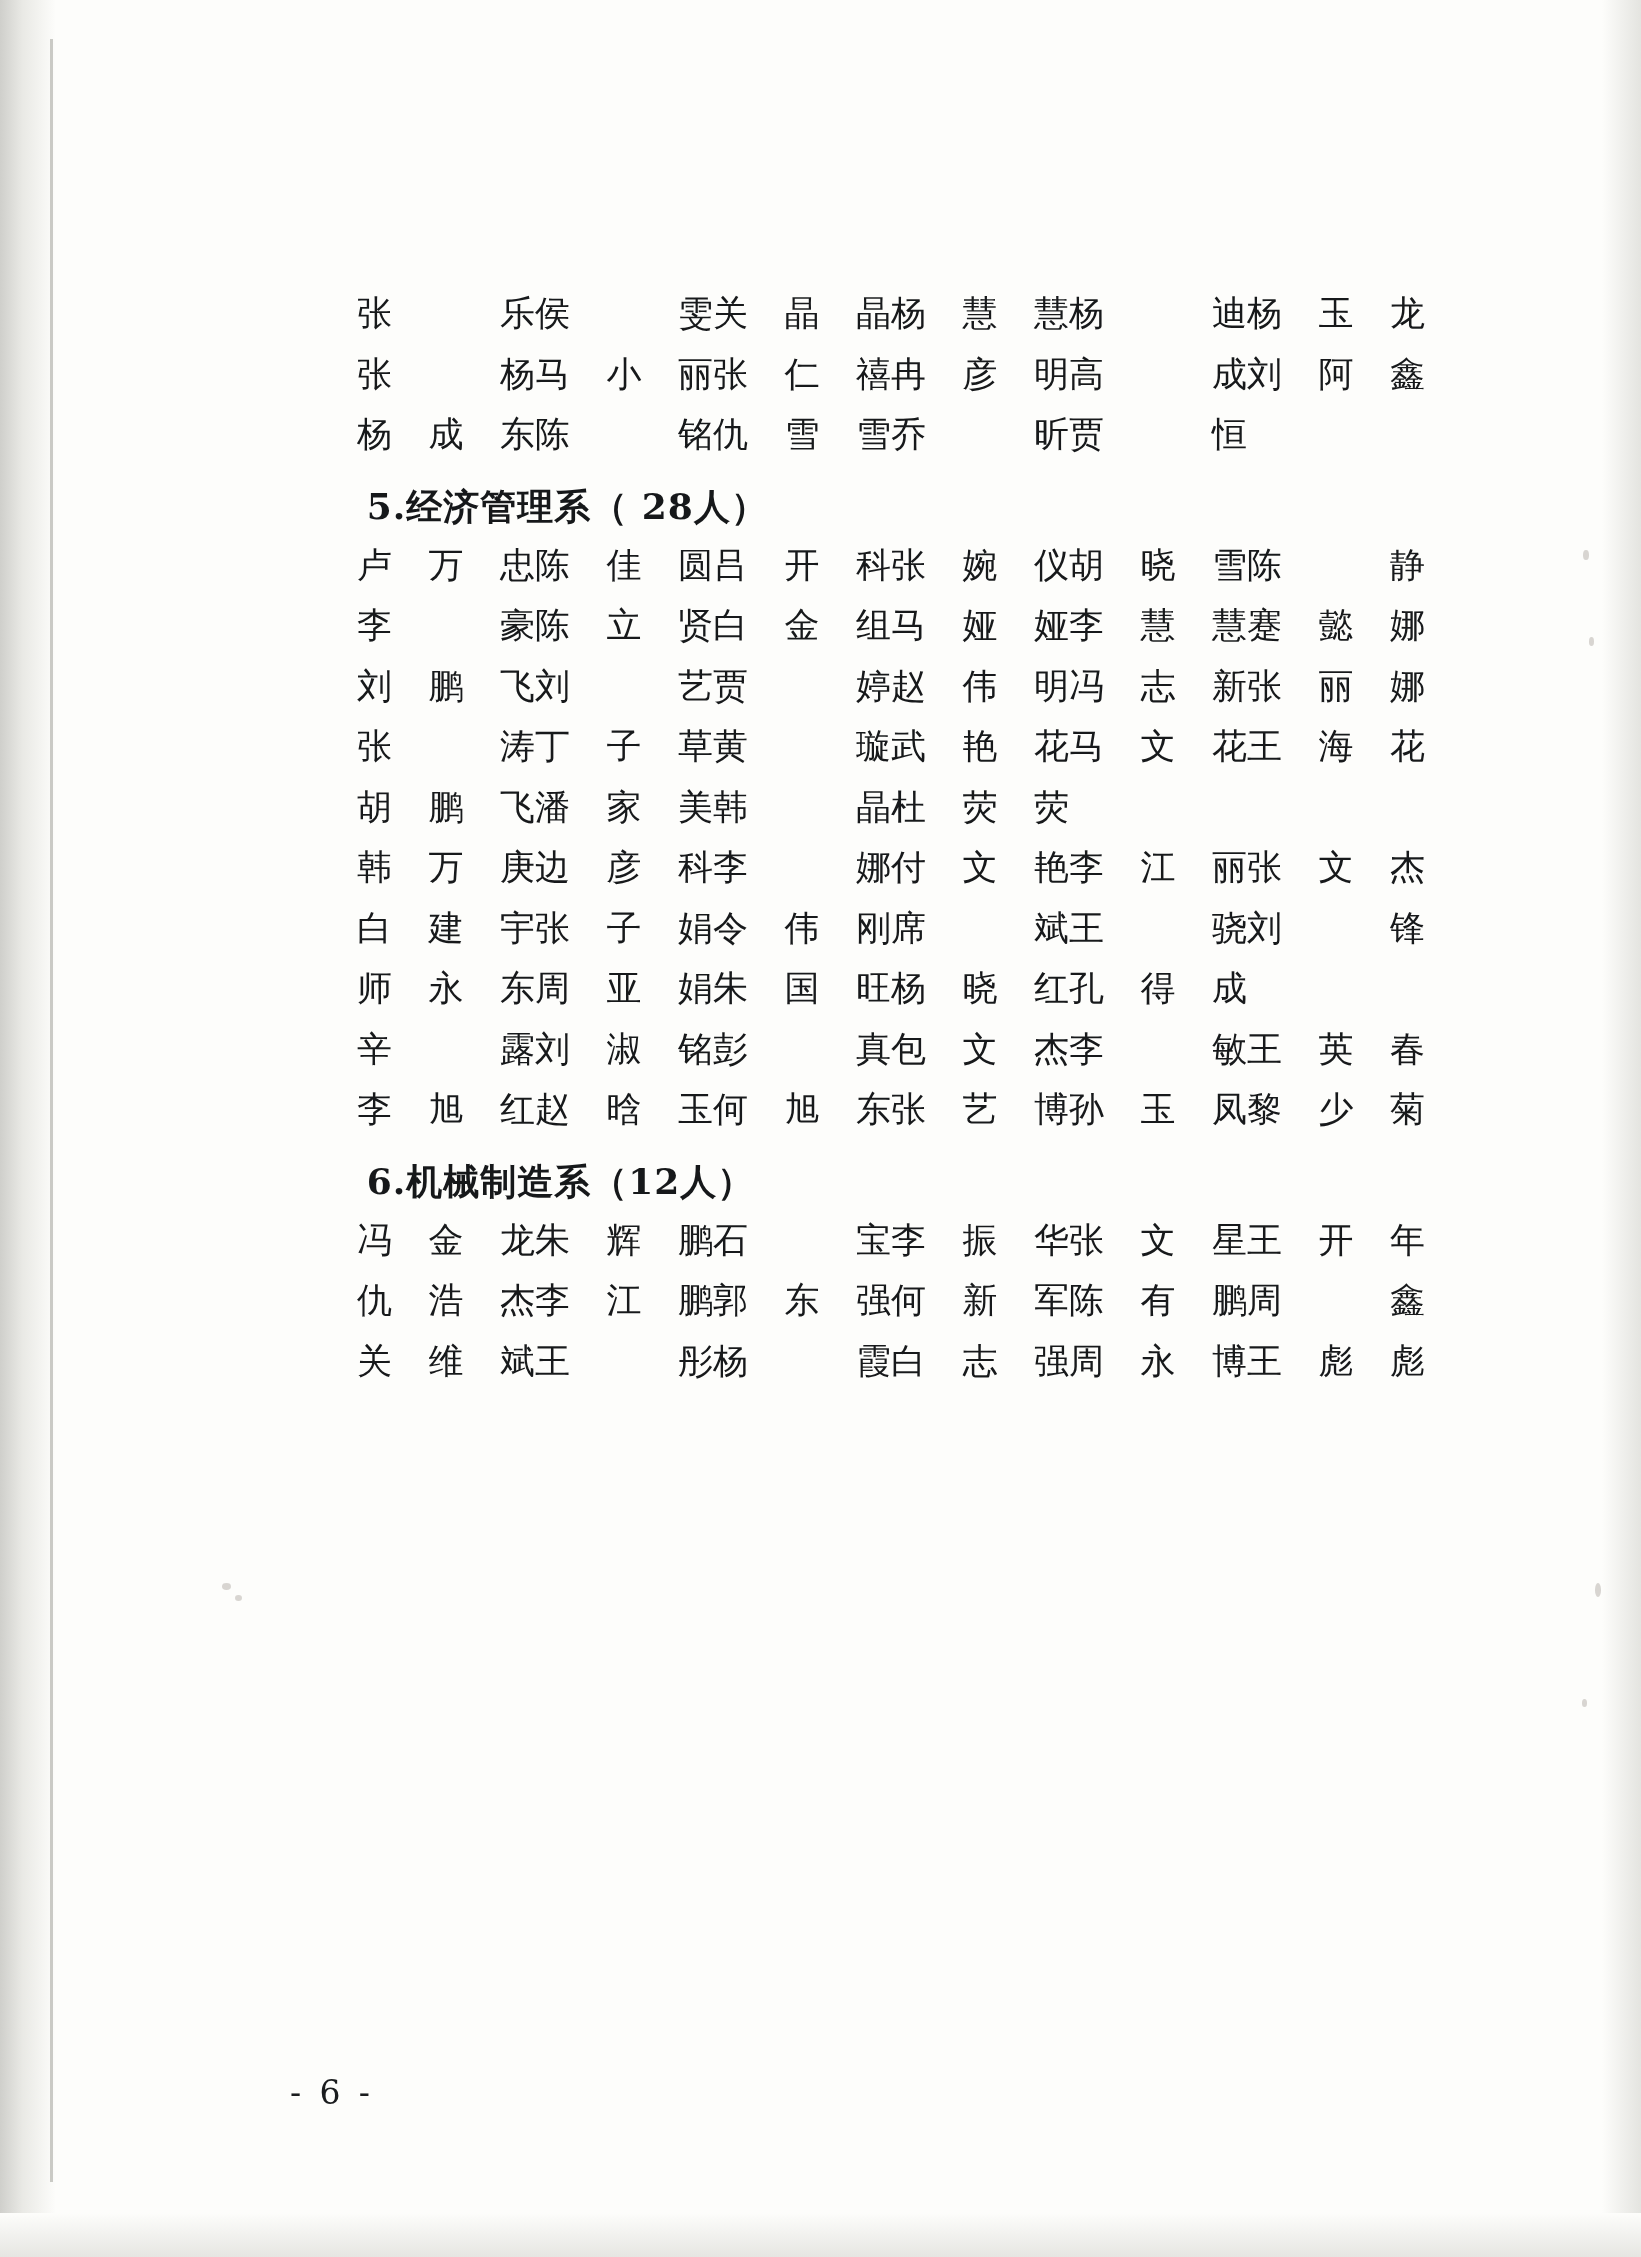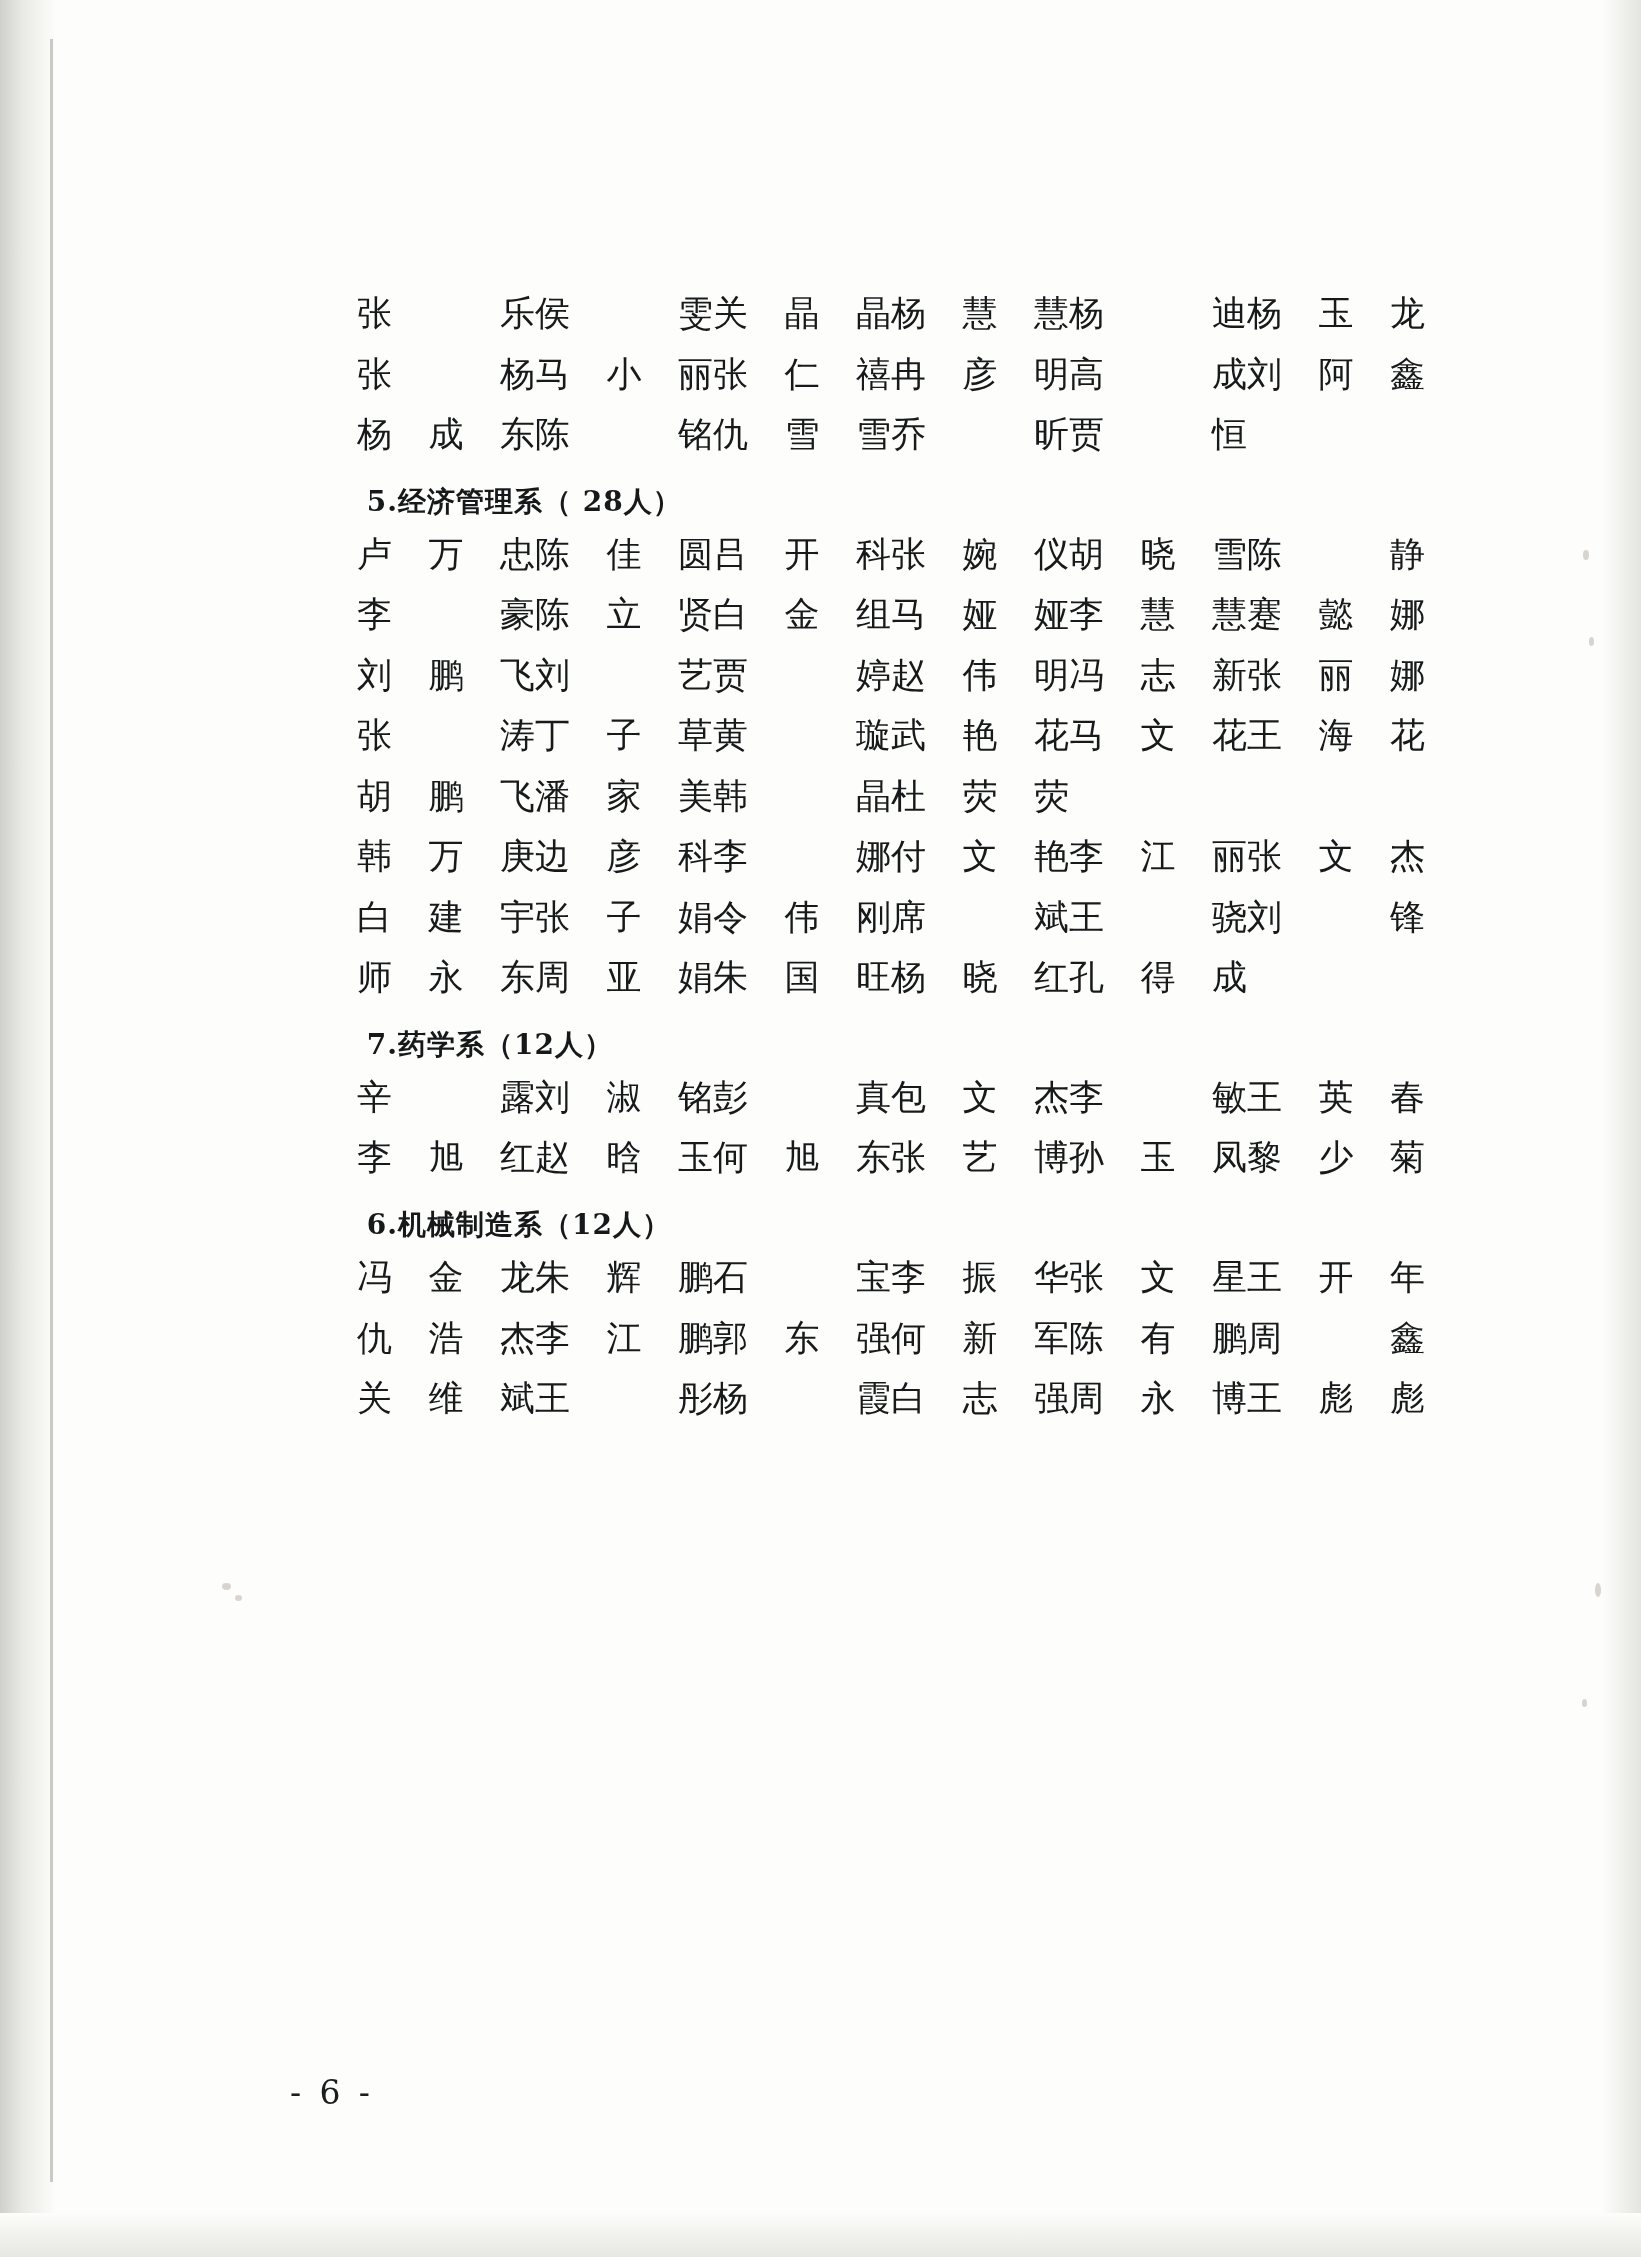--- a/index.html
+++ b/index.html
@@ -45,21 +45,21 @@
   .content {
     position: absolute;
     left: 357px;
     top: 290px;
     width: 1120px;
   }
 
   .heading {
     font-family: "DejaVu Serif", "Liberation Serif", serif;
     font-weight: bold;
-    font-size: 28px;
+    font-size: 36px;
     letter-spacing: 1px;
     color: #16181a;
     margin: 25px 0 9.7px 9.7px;
     white-space: nowrap;
   }
 
   .row {
     display: flex;
     width: 1070px;
     margin-bottom: 13.5px;
@@ -419,21 +419,20 @@
           <span>杨</span>
           <span>晓</span>
           <span>红</span>
         </div>
         <div class="cell">
           <span>孔</span>
           <span>得</span>
           <span>成</span>
         </div>
       </div>
-      <div class="heading">7.药学系（12人）</div>
       <div class="row">
         <div class="cell">
           <span>辛</span>
           <span>露</span>
         </div>
         <div class="cell">
           <span>刘</span>
           <span>淑</span>
           <span>铭</span>
         </div>

